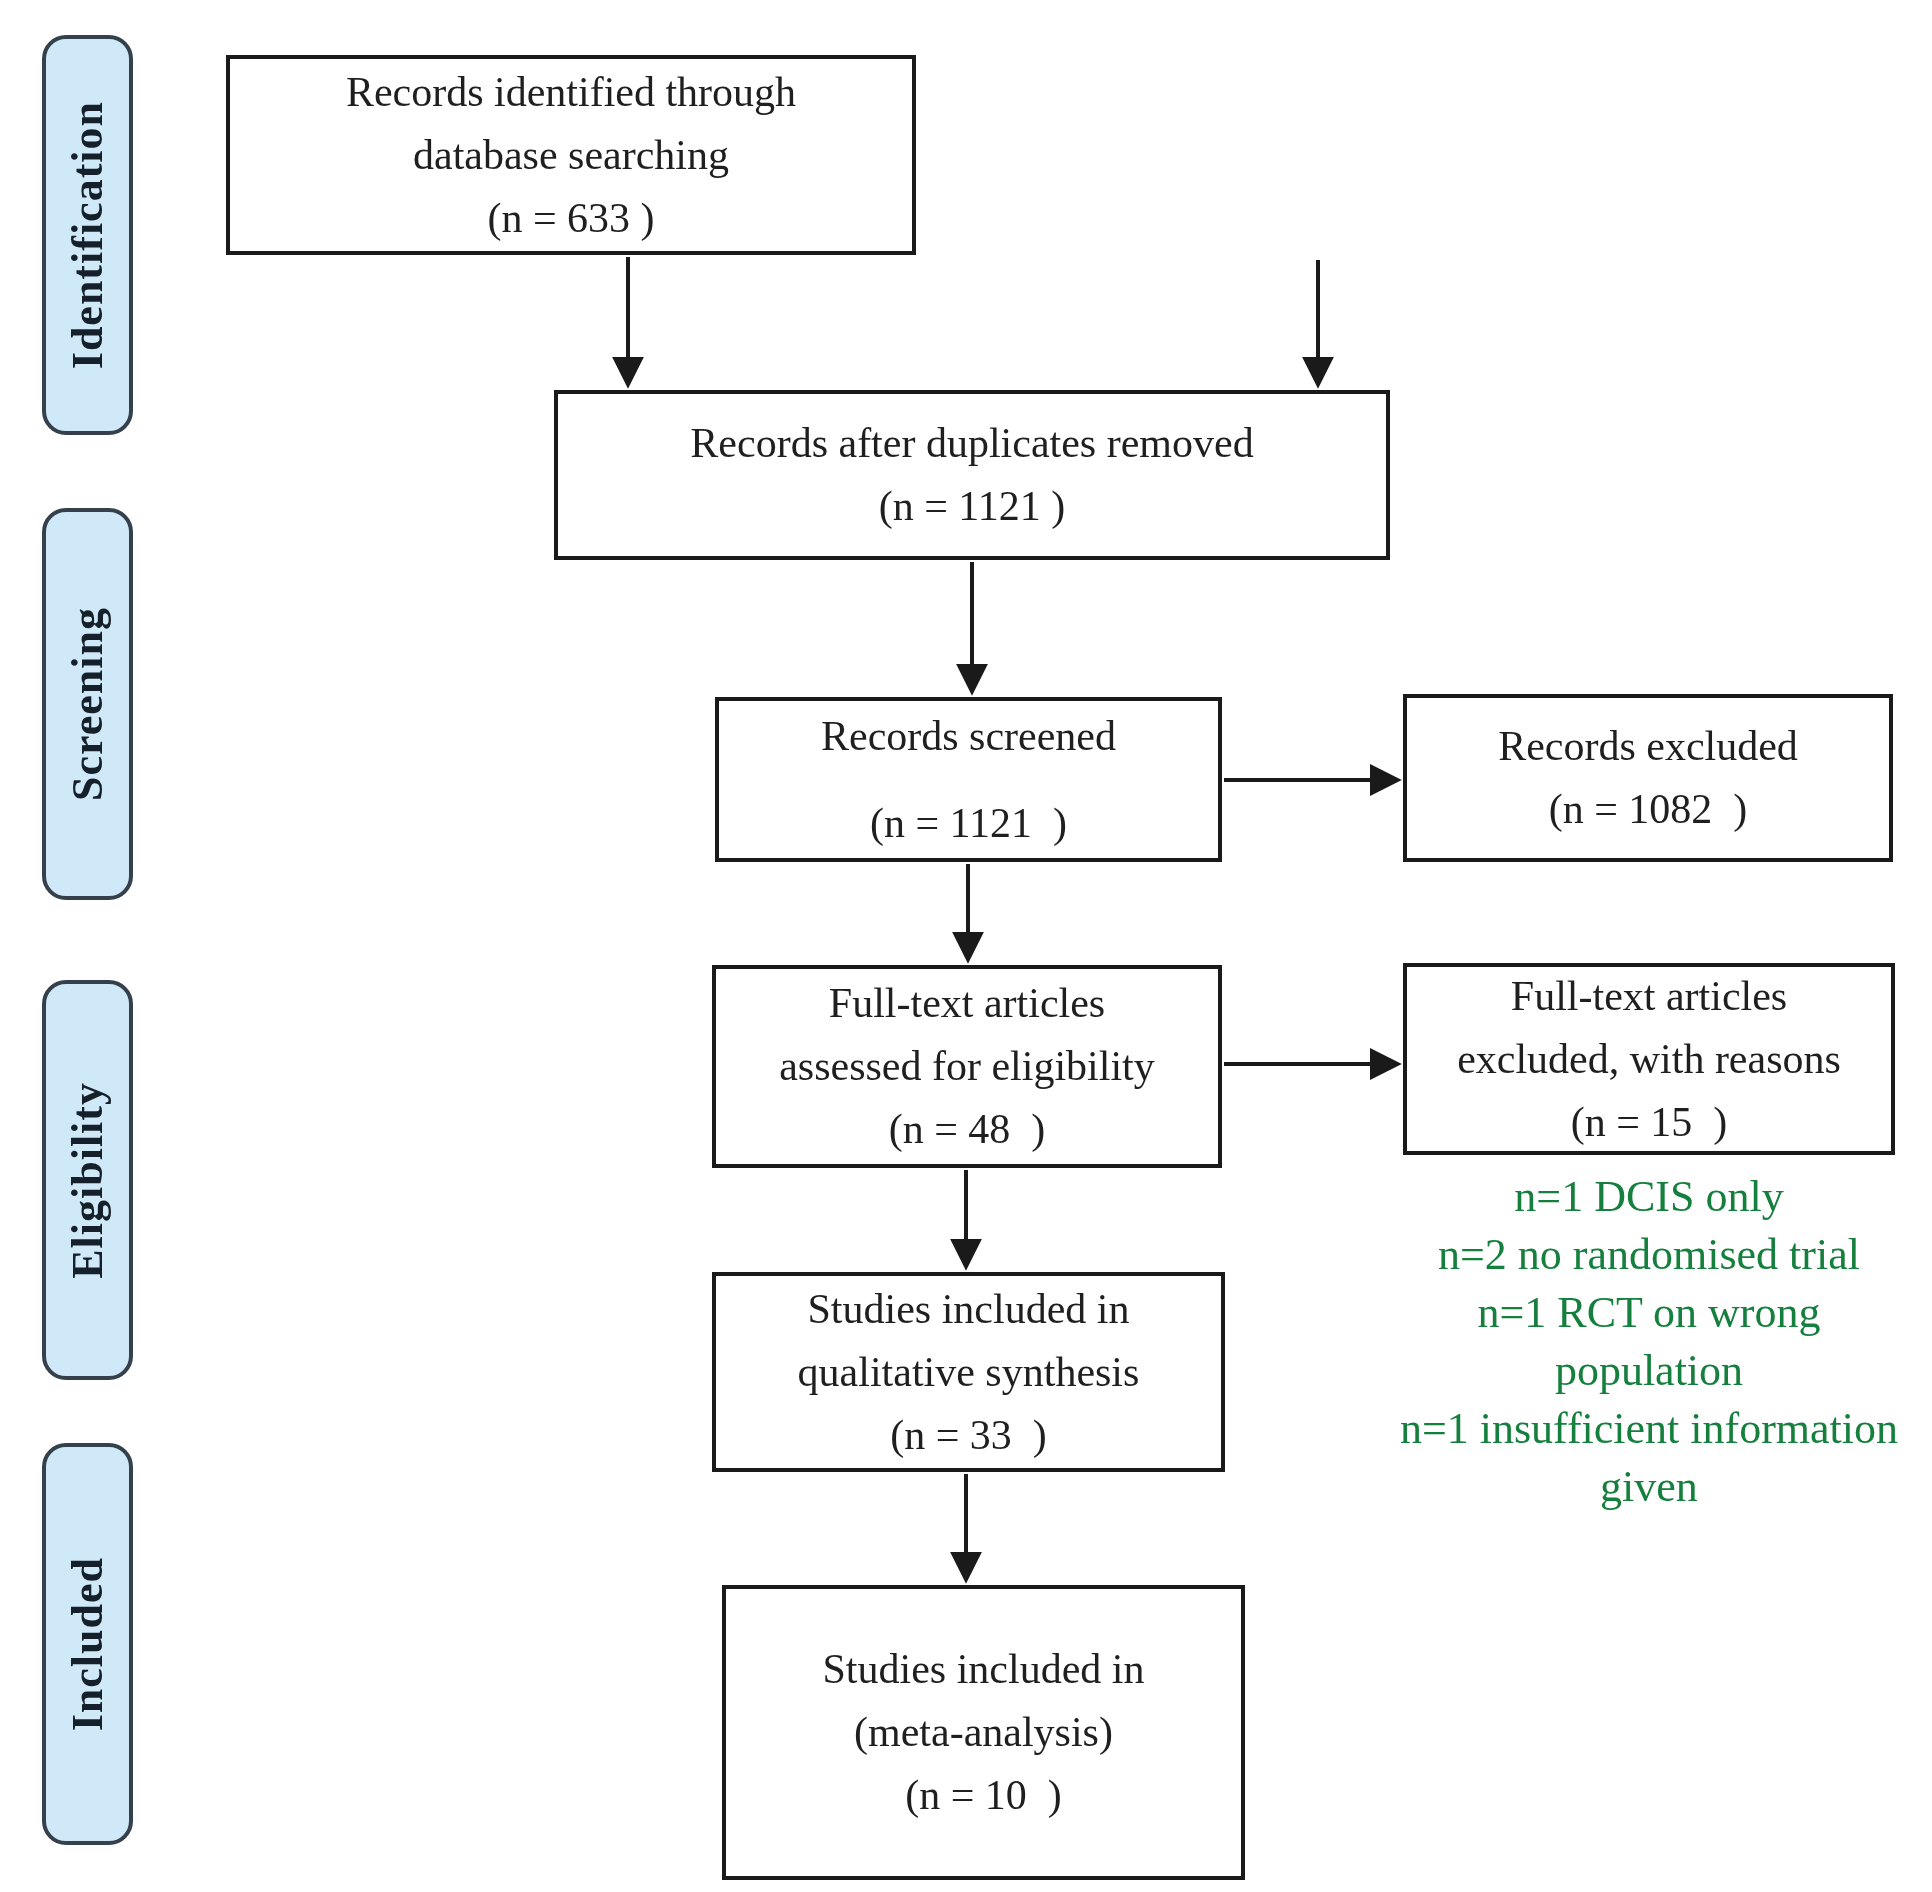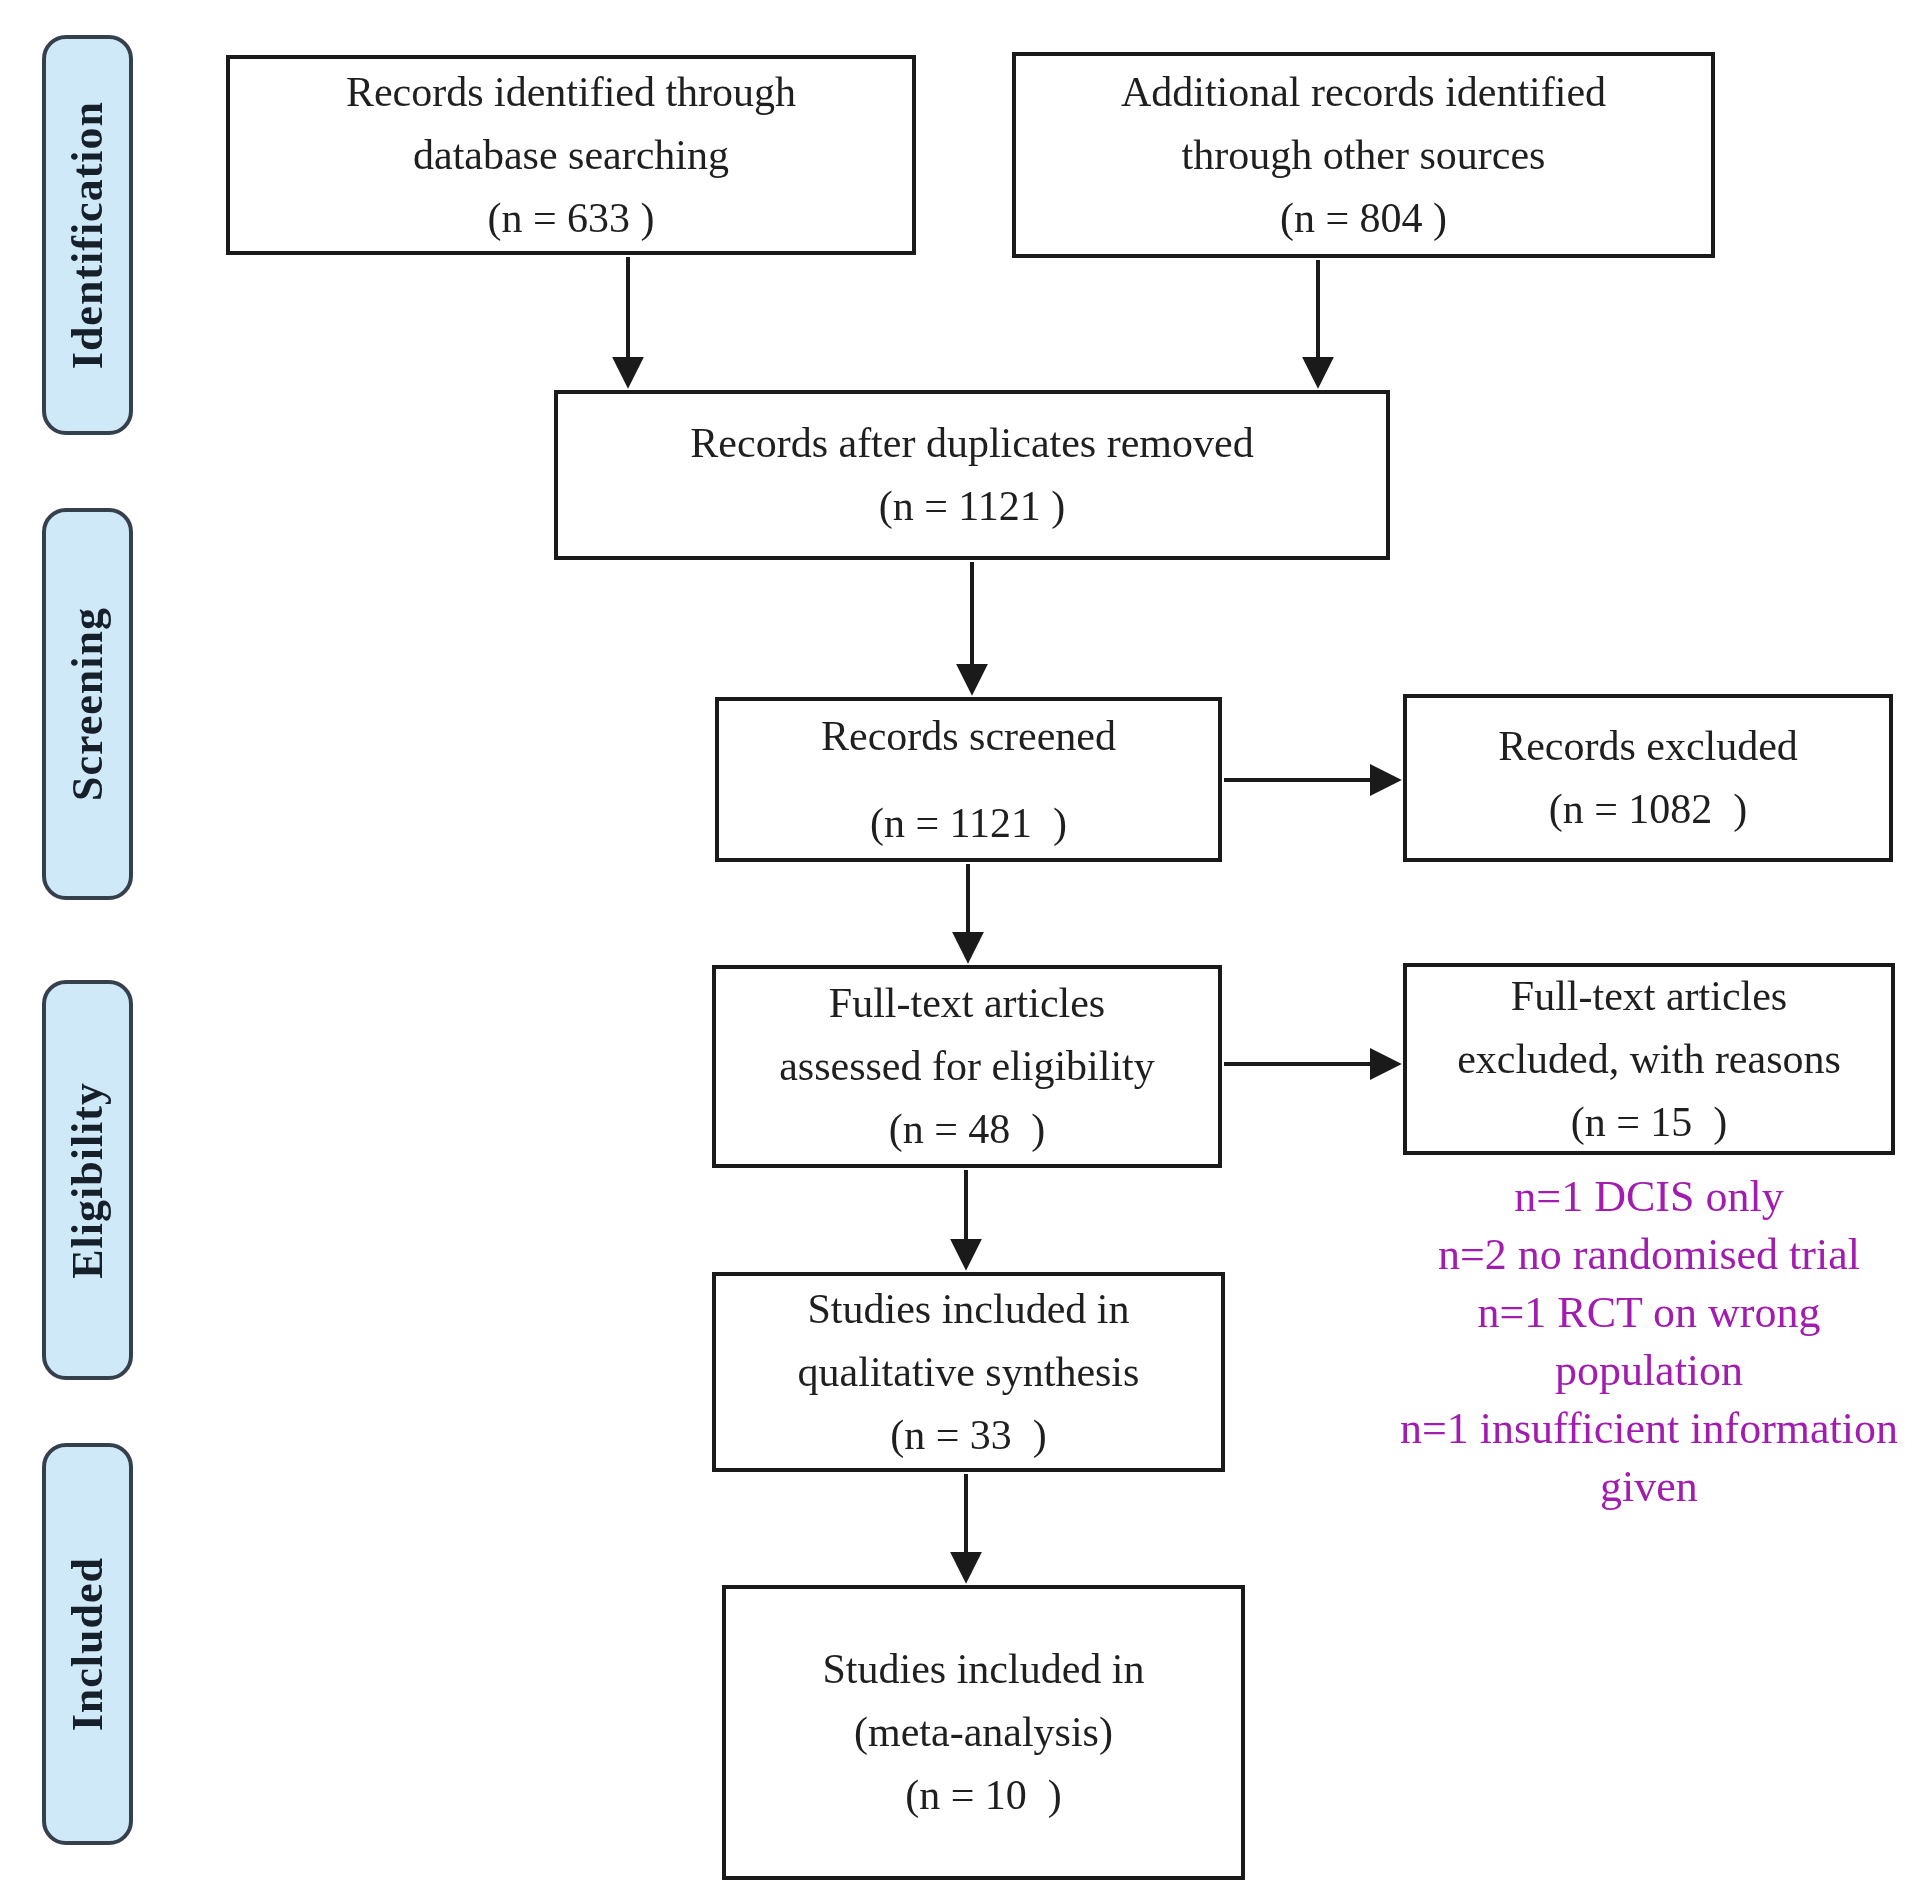--- a/index.html
+++ b/index.html
@@ -65,21 +65,21 @@
   .b8 { left: 712px;  top: 1272px; width: 513px; height: 200px; }
   .b9 { left: 722px;  top: 1585px; width: 523px; height: 295px; }
   .reasons {
     position: absolute;
     left: 1395px;
     top: 1168px;
     width: 508px;
     text-align: center;
     font-size: 44px;
     line-height: 1.32;
-    color: #a21caf;
+    color: #15803d;
   }
 </style>
 </head>
 <body>
 
 <div class="canvas">
 
   <svg class="arrows" viewBox="0 0 1932 1892" xmlns="http://www.w3.org/2000/svg">
     <defs>
       <marker id="ah" viewBox="0 0 10 10" refX="8.5" refY="5" markerWidth="8" markerHeight="8" orient="auto-start-reverse">
@@ -108,25 +108,20 @@
   <div class="stage s4">
     <span class="vtext">Included</span>
   </div>
 
   <div class="fbox b1">
     <div class="line">Records identified through</div>
     <div class="line">database searching</div>
     <div class="line">(n = 633 )</div>
   </div>
 
-  <div class="fbox b2">
-    <div class="line">Additional records identified</div>
-    <div class="line">through other sources</div>
-    <div class="line">(n = 804 )</div>
-  </div>
 
   <div class="fbox b3">
     <div class="line">Records after duplicates removed</div>
     <div class="line">(n = 1121 )</div>
   </div>
 
   <div class="fbox b4">
     <div class="line">Records screened</div>
     <div class="line">(n = 1121  )</div>
   </div>

